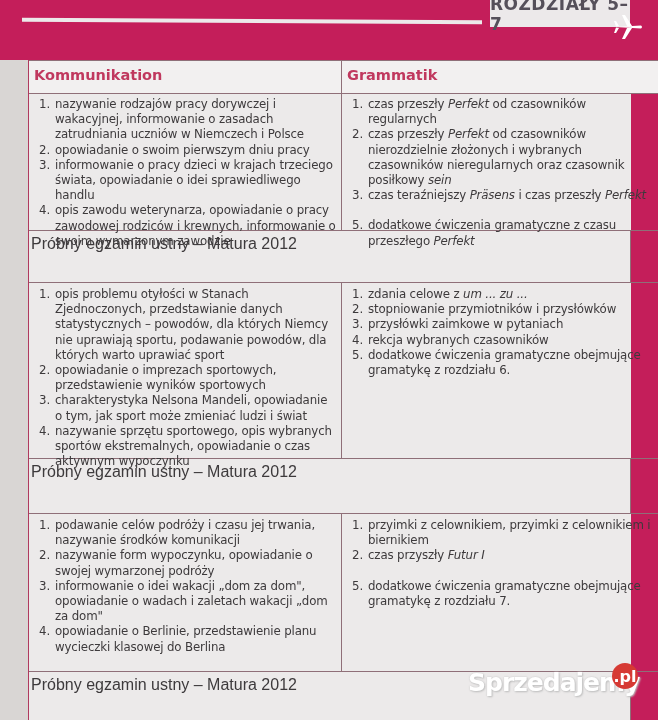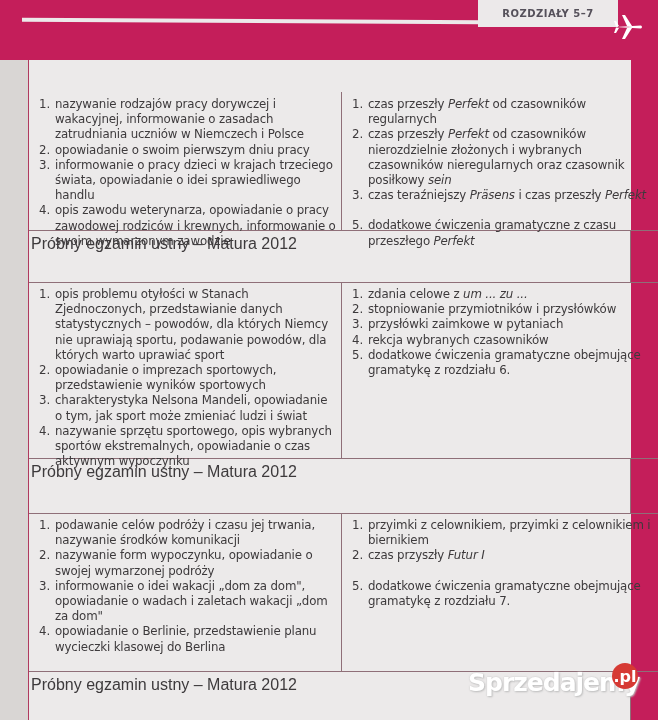--- a/index.html
+++ b/index.html
@@ -9,25 +9,25 @@
     font-family: "DejaVu Sans", sans-serif;
     color: #3a3a3a;
     position: relative;
   }
   .topbar { position: absolute; left: 0; top: 0; width: 658px; height: 60px; }
   .top-line {
     position: absolute; left: 22px; top: 19px; width: 460px; height: 4px;
     background: #ece9ea; transform: rotate(0.3deg);
   }
   .chapter-tab {
-    position: absolute; left: 478px; top: 0; width: 140px; height: 27px;
+    position: absolute; left: 490px; top: 0; width: 140px; height: 27px;
     background: #ece9ea;
     display: flex; align-items: center; justify-content: center;
     font-family: "DejaVu Sans", sans-serif; font-weight: bold;
-    font-size: 10px; letter-spacing: 0.5px; color: #55505a;
+    font-size: 17px; letter-spacing: 0.5px; color: #55505a;
   }
   .plane-icon {
     position: absolute; left: 613px; top: 14px; width: 30px; height: 26px;
   }
   .page {
     position: absolute; left: 0; top: 60px; width: 658px; height: 660px;
     background: #eceaea;
   }
   .margin-col {
     position: absolute; left: 0; top: 0; width: 28px; height: 660px;
@@ -94,20 +94,28 @@
     <path d="M14 14 L9 25 L12 25 L19 14 Z" fill="#ffffff"></path>
     <path d="M3 12.5 L1 7 L3 7 L6 12 Z" fill="#ffffff"></path>
     <path d="M3 13.5 L1 19 L3 19 L6 14 Z" fill="#ffffff"></path>
   </svg>
 </div>
 
 <div class="page">
   <div class="margin-col"></div>
   <div class="pink-edge"></div>
 
+  <div class="row header-row" style="top:0;height:32px;border-top:1.5px solid #8f6f78;">
+    <div class="cell left">
+      <span class="header-label">Kommunikation</span>
+    </div>
+    <div class="cell right">
+      <span class="header-label">Grammatik</span>
+    </div>
+  </div>
 
   <div class="row" style="top:32px;height:138px;">
     <div class="cell left">
       <ol class="items">
         <li>
             <span class="num">1.</span>
             <span class="txt">nazywanie rodzajów pracy dorywczej i wakacyjnej, informowanie o zasadach zatrudniania uczniów w Niemczech i Polsce</span>
           </li>
         <li>
             <span class="num">2.</span>

